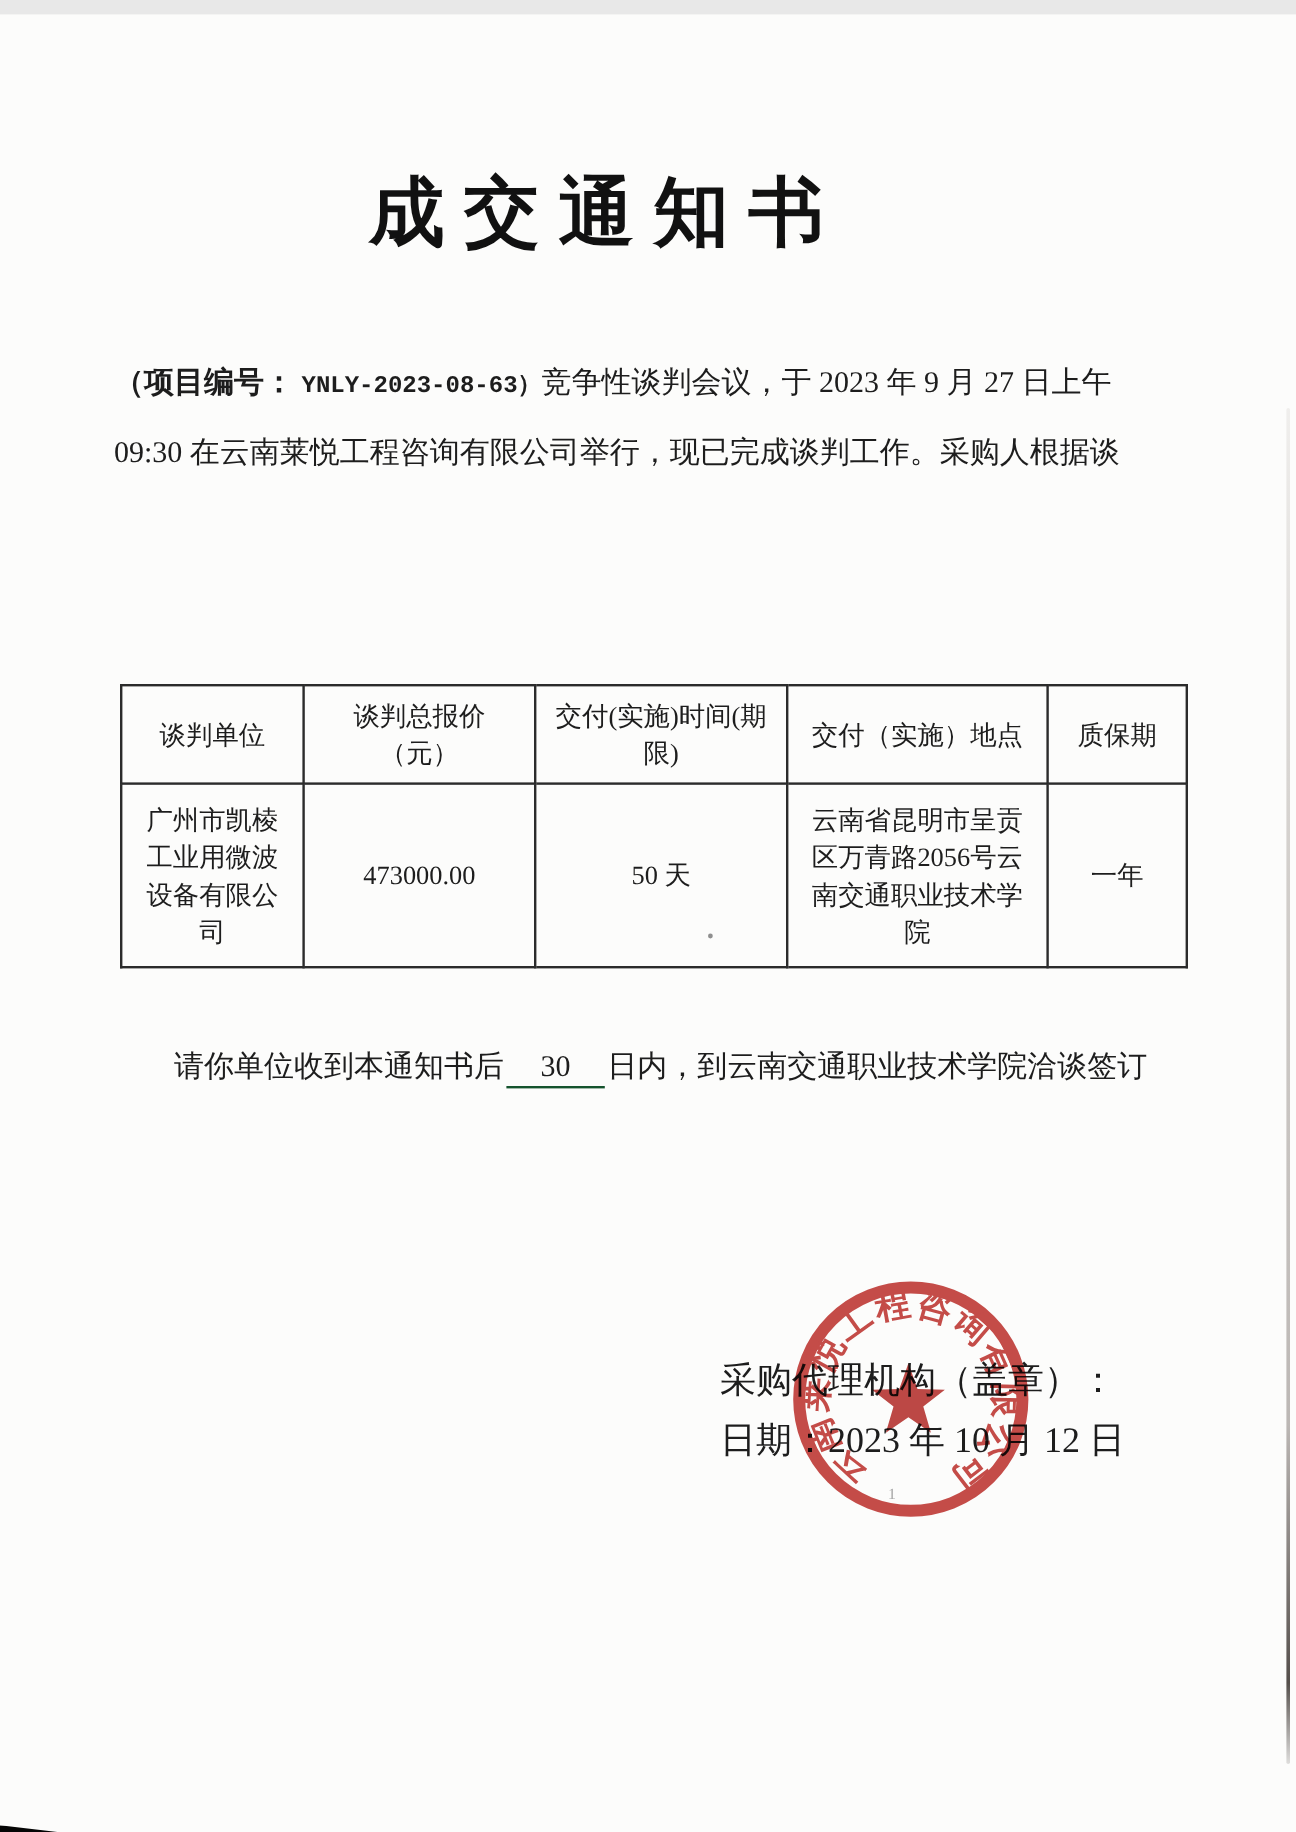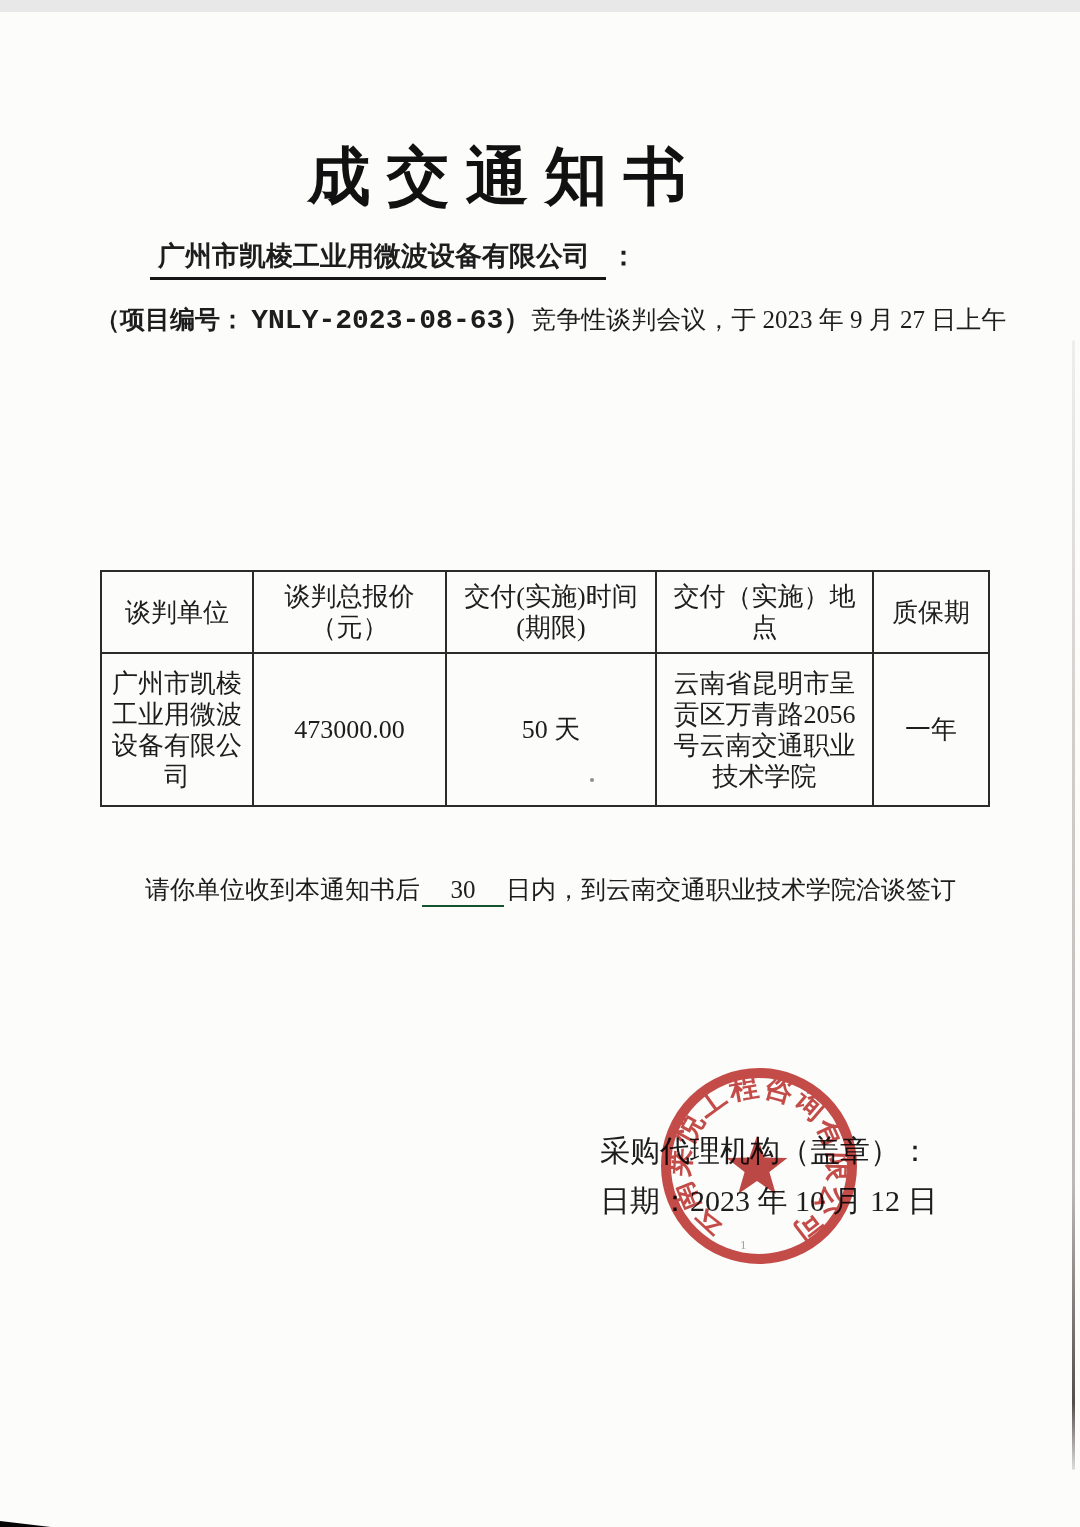--- a/index.html
+++ b/index.html
@@ -37,28 +37,28 @@
   }
   .addressee .addr-colon { margin-left: 4px; }
   .para1 {
     position: absolute;
     top: 280px; left: 95px; width: 890px;
     font-size: 25px;
     line-height: 55px;
   }
   .para1 p, .para2 p { white-space: nowrap; }
   .b { font-weight: 700; }
-  .mono-code { font-family: "Liberation Mono", monospace; font-weight: 700; font-size: 28px; letter-spacing: 0px; }
+  .mono-code { font-family: "Liberation Mono", monospace; font-weight: 700; font-size: 20px; letter-spacing: 0px; }
   .main-table {
     position: absolute;
     top: 558px; left: 100px;
     border-collapse: collapse;
     table-layout: fixed;
     width: 888px;
-    font-size: 26px;
+    font-size: 22px;
   }
   .main-table th, .main-table td {
     border: 2px solid #2b2b2b;
     text-align: center;
     vertical-align: middle;
     font-weight: normal;
     padding: 4px 10px;
     line-height: 31px;
   }
   .main-table thead tr { height: 82px; }
@@ -129,26 +129,24 @@
     opacity: 0.65;
   }
 </style>
 </head>
 <body>
 
 <div class="page">
 
   <div class="doc-title">成交通知书</div>
 
-  <div class="addressee">
-    <span class="addr-name">广州市凯棱工业用微波设备有限公司</span><span class="addr-colon">：</span>
-  </div>
 
   <div class="para1">
     <p><span class="b">（项目编号：</span> <span class="mono-code">YNLY-2023-08-63）</span><span>竞争性谈判会议，于 2023 年 9 月 27 日上午</span></p>
+    <p>09:30 在云南莱悦工程咨询有限公司举行，现已完成谈判工作。采购人根据谈</p>
   </div>
 
   <table class="main-table">
     <colgroup>
       <col style="width:152px">
         <col style="width:193px">
         <col style="width:210px">
         <col style="width:217px">
         <col style="width:116px">
     </colgroup>

